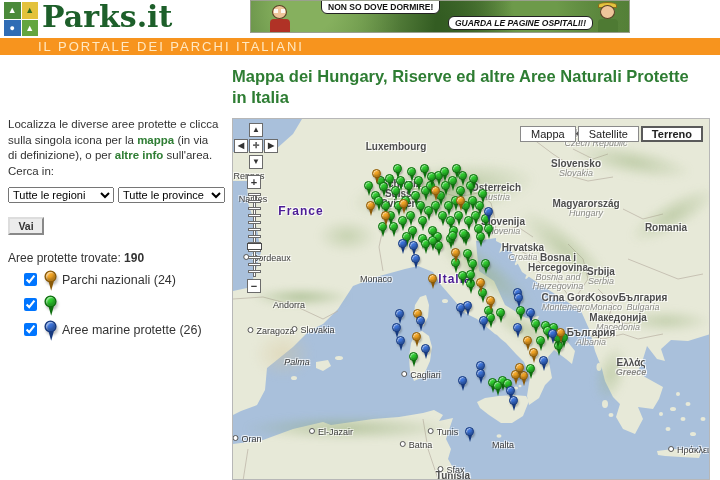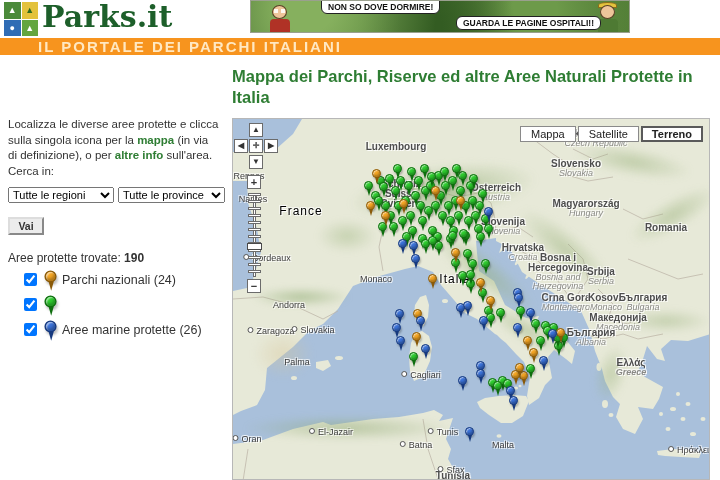--- a/index.html
+++ b/index.html
@@ -17,33 +17,33 @@
                font-size:30px; line-height:40px; color:#1d5f2a; }
   #banner { position:absolute; left:250px; top:0; width:380px; height:33px; border:1px solid #9aa08e; overflow:hidden;
             background:
               radial-gradient(circle at 15% 20%, #86b05e 0 8%, transparent 40%),
               radial-gradient(circle at 45% 80%, #335c22 0 10%, transparent 45%),
               radial-gradient(circle at 75% 30%, #6d9a4a 0 8%, transparent 40%),
               linear-gradient(100deg,#3c6428,#5a8a3c 30%,#2f5220 60%,#4e7a33); }
   .bubble { position:absolute; background:#fff; border:1px solid #222; border-radius:6px;
             font-size:8.5px; font-weight:bold; color:#111; padding:1px 6px; white-space:nowrap; }
   #bubble-top { left:70px; top:-6px; padding-top:6px; }
-  #bubble-bottom { right:28px; bottom:2px; }
+  #bubble-bottom { right:36px; bottom:2px;font-style:italic; }
   .toon { position:absolute; width:22px; height:30px; }
   .toon .head { position:absolute; left:3px; top:2px; width:15px; height:14px; border-radius:50%;
                 background:#eec59a; border:1px solid #5a4026; }
   .toon .body { position:absolute; left:1px; top:16px; width:20px; height:14px; border-radius:4px 4px 0 0; }
   #toon-left { left:18px; top:2px; } #toon-left .body { background:#b03226; }
   #toon-left .glasses { position:absolute; left:5px; top:6px; width:11px; height:4px;
                         border-left:4px solid rgba(255,255,255,.85); border-right:4px solid rgba(255,255,255,.85); }
   #toon-right { right:10px; top:2px; } #toon-right .body { background:#4e7a33; }
   #toon-right .hat { position:absolute; left:1px; top:-1px; width:19px; height:6px; border-radius:50% 50% 0 0;
                      background:#e3c23c; border:1px solid #8a6d1c; }
   #orange-bar { position:absolute; left:0; top:38px; width:720px; height:17px; background:#f7941e; }
-  #orange-bar span { display:block; padding-left:38px; font-size:15px; font-weight:bold; letter-spacing:2px;
+  #orange-bar span { display:block; padding-left:38px; font-size:13px; font-weight:normal; letter-spacing:2px;
                      color:#ffe8c2; line-height:17px; }
 
   
   #sidebar { position:absolute; left:0; top:55px; width:230px; height:425px; }
   #intro { position:absolute; left:8px; top:62px; width:212px; font-size:11.5px; line-height:1.35; color:#333; }
   .green-link { color:#2e7d33; font-weight:bold; text-decoration:none; }
   #search-label { position:absolute; left:8px; top:110px; font-size:11.5px; color:#333; }
   #region-select { position:absolute; left:8px; top:132px; width:106px; font-size:11px; }
   #province-select { position:absolute; left:118px; top:132px; width:107px; font-size:11px; }
   #go-button { position:absolute; left:8px; top:162px; width:36px; height:18px; font-size:10.5px; font-weight:bold;
@@ -61,21 +61,21 @@
   #main-title { position:absolute; left:232px; top:66px; width:472px; font-size:16.5px; font-weight:bold;
                 line-height:1.3; color:#2e7d33; }
   #map { position:absolute; left:232px; top:118px; width:478px; height:362px; background:#a9c0db;
          border:1px solid #b7b7b7; overflow:hidden; }
   #map svg { position:absolute; left:0; top:0; }
   .mtn { position:absolute; filter:blur(3px); border-radius:50%; pointer-events:none; }
 
   
   .lbl { position:absolute; transform:translate(-50%,-50%); white-space:nowrap;
          text-shadow:1px 1px 0 rgba(255,255,255,.9), -1px -1px 0 rgba(255,255,255,.7), 1px -1px 0 rgba(255,255,255,.7); }
-  .lbl-C { font-size:12px; font-weight:normal; color:#000000; letter-spacing:1px;text-align:center; }
+  .lbl-C { font-size:12px; font-weight:bold; color:#4c1d95; letter-spacing:1px;text-align:center; }
   .lbl-c { font-size:10px; font-weight:bold; color:#4d4d4d; }
   .lbl-s { font-size:9px; font-style:italic; color:#8a8a86; }
   .lbl-y { font-size:9px; color:#3d3d3d; }
   .lbl-d { font-size:9px; color:#3d3d3d; }
   .lbl-d::before { content:""; display:inline-block; width:4px; height:4px; border-radius:50%;
                    background:#fff; border:1px solid #555; margin-right:3px; vertical-align:1px; }
 
   
   .pin { position:absolute; width:9px; height:9px; border-radius:50%; border:1px solid currentColor;
          box-shadow: inset -1px -2px 2px rgba(0,0,0,.28), inset 1px 1px 1px rgba(255,255,255,.55),
@@ -150,21 +150,21 @@
           <div class="pin" style="position: absolute; left: 22px; top: 3px; background: rgb(46, 204, 46); color: rgb(14, 110, 14);"></div>
         </div>
         <div class="filter-row">
           <input type="checkbox" checked="" style="">
           <div class="pin" style="position: absolute; left: 22px; top: 3px; background: rgb(59, 114, 216); color: rgb(22, 57, 126);"></div>
           <span class="flabel">Aree marine protette (26)</span>
         </div>
       </div>
   </div>
 
-  <h1 id="main-title">Mappa dei Parchi, Riserve ed altre Aree Naturali Protette in Italia</h1>
+  <h1 id="main-title">Mappa dei Hungary, Riserve ed altre Aree Naturali Protette in Italia</h1>
 
   <div id="map">
 
     <svg width="478" height="362" viewBox="0 0 478 362">
       <rect x="0" y="0" width="478" height="362" fill="#a9c0db"></rect>
 
       <path fill="#e7e9d8" d="M69,0 L60,15 L42,31 L0,33 L0,62 L14,62 L15,84 L24,110 L28,133 L20,160 L14,169 L0,172
         L0,296 L8,292 L24,286 L32,271 L34,249 L60,228 L76,212 L90,205 L105,190 L120,167 L143,158 L172,150 L185,147
         L200,153 L208,166 L221,181 L232,194 L244,200 L262,215 L264,216 L268,220 L273,224 L283,235 L291,243 L297,258
         L294,277 L296,286 L306,279 L312,266 L319,259 L315,238 L321,231 L333,240 L339,245 L342,232 L334,222 L316,215
@@ -278,21 +278,21 @@
         <span class="lbl lbl-s" style="left: 398px; top: 253px; font-weight: bold;">Greece</span>
         <span class="lbl lbl-c" style="left: 220px; top: 356px;">Tunisia</span>
         <span class="lbl lbl-C" style="left: 222px; top: 160px;">Italia</span>
         <span class="lbl lbl-y" style="left: 16px; top: 57px;">Rennes</span>
         <span class="lbl lbl-y" style="left: 20px; top: 80px;">Nantes</span>
         <span class="lbl lbl-d" style="left: 34px; top: 139px;">Bordeaux</span>
         <span class="lbl lbl-y" style="left: 143px; top: 160px;">Monaco</span>
         <span class="lbl lbl-y" style="left: 56px; top: 186px;">Andorra</span>
         <span class="lbl lbl-d" style="left: 38px; top: 212px;">Zaragoza</span>
         <span class="lbl lbl-d" style="left: 80px; top: 211px;">Slovakia</span>
-        <span class="lbl lbl-y" style="left: 64px; top: 243px;">Palma</span>
+        <span class="lbl lbl-y" style="left: 64px; top: 243px; font-style: italic;">Palma</span>
         <span class="lbl lbl-d" style="left: 188px; top: 256px;">Cagliari</span>
         <span class="lbl lbl-d" style="left: 14px; top: 320px;">Oran</span>
         <span class="lbl lbl-d" style="left: 98px; top: 313px;">El-Jazair</span>
         <span class="lbl lbl-d" style="left: 183px; top: 326px;">Batna</span>
         <span class="lbl lbl-d" style="left: 210px; top: 313px;">Tunis</span>
         <span class="lbl lbl-d" style="left: 218px; top: 351px;">Sfax</span>
         <span class="lbl lbl-y" style="left: 270px; top: 326px;">Malta</span>
         <span class="lbl lbl-d" style="left: 458px; top: 331px;">Ηράκλειο</span>
       </div>
     <div id="map-markers">

